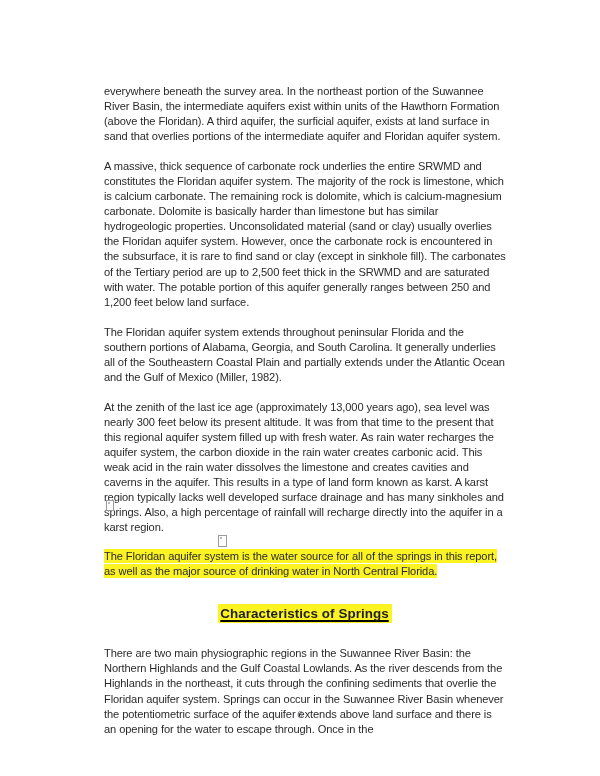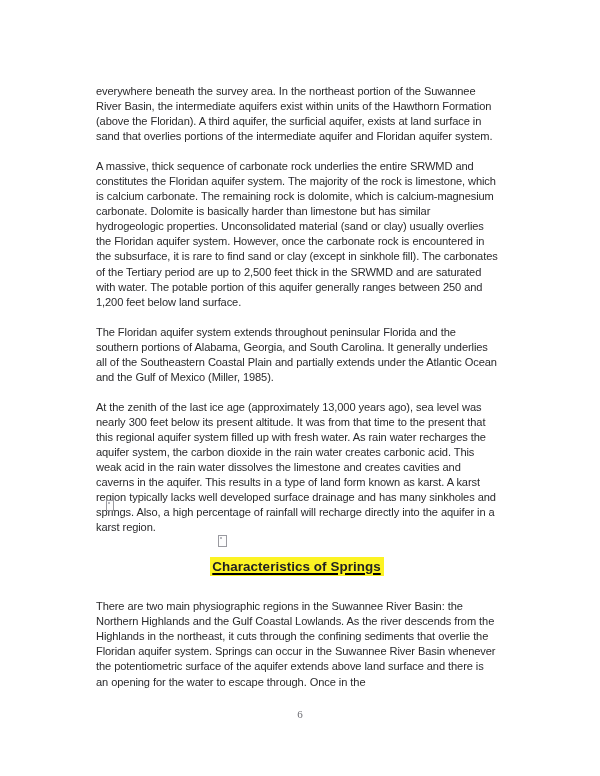--- a/index.html
+++ b/index.html
@@ -16,21 +16,21 @@
 
   #page {
     position: relative;
     width: 600px;
     height: 776px;
     background: #ffffff;
   }
 
   #content {
     position: absolute;
-    left: 96px;
+    left: 104px;
     top: 84px;
     width: 402px;
   }
 
   .para {
     font-size: 11.1px;
     line-height: 15.05px;
     color: #2a2a2c;
     text-align: left;
     margin: 0 0 15px 0;
@@ -113,24 +113,25 @@
 <body>
 
 <div id="page">
 
   <div id="content">
 
     <p class="para">everywhere beneath the survey area.  In the northeast portion of the Suwannee River Basin, the intermediate aquifers exist within units of the Hawthorn Formation (above the Floridan).  A third aquifer, the surficial aquifer, exists at land surface in sand that overlies portions of the intermediate aquifer and Floridan aquifer system.</p>
 
     <p class="para">A massive, thick sequence of carbonate rock underlies the entire SRWMD and constitutes the Floridan aquifer system.  The majority of the rock is limestone, which is calcium carbonate.  The remaining rock is dolomite, which is calcium-magnesium carbonate.  Dolomite is basically harder than limestone but has similar hydrogeologic properties.  Unconsolidated material (sand or clay) usually overlies the Floridan aquifer system.  However, once the carbonate rock is encountered in the subsurface, it is rare to find sand or clay (except in sinkhole fill).  The carbonates of the Tertiary period are up to 2,500 feet thick in the SRWMD and are saturated with water.  The potable portion of this aquifer generally ranges between 250 and 1,200 feet below land surface.</p>
 
-    <p class="para">The Floridan aquifer system extends throughout peninsular Florida and the southern portions of Alabama, Georgia, and South Carolina.  It generally underlies all of the Southeastern Coastal Plain and partially extends under the Atlantic Ocean and the Gulf of Mexico (Miller, 1985).</p>
+    <p class="para">The Floridan aquifer system extends throughout peninsular Florida and the southern portions of Alabama, Georgia, and South Carolina.  It generally underlies all of the Southeastern Coastal Plain and partially extends under the Atlantic Ocean and the Gulf of Mexico (Miller, 1982).</p>
 
     <p class="para tight">At the zenith of the last ice age (approximately 13,000 years ago), sea level was nearly 300 feet below its present altitude.  It was from that time to the present that this regional aquifer system filled up with fresh water.  As rain water recharges the aquifer system, the carbon dioxide in the rain water creates carbonic acid.  This weak acid in the rain water dissolves the limestone and creates cavities and caverns in the aquifer.  This results in a type of land form known as karst.  A karst region typically lacks well developed surface drainage and has many sinkholes and springs.  Also, a high percentage of rainfall will recharge directly into the aquifer in a karst region.</p>
 
+    <p class="para highlight"><span class="hl">The Floridan aquifer system is the water source for all of the springs in this report, as well as the major source of drinking water in North Central Florida.</span></p>
 
     <h2 class="heading"><span class="hl">Characteristics of Springs</span></h2>
 
     <p class="para">There are two main physiographic regions in the Suwannee River Basin:  the Northern Highlands and the Gulf Coastal Lowlands.  As the river descends from the Highlands in the northeast, it cuts through the confining sediments that overlie the Floridan aquifer system. Springs can occur in the Suwannee River Basin whenever the potentiometric surface of the aquifer extends above land surface and there is an opening for the water to escape through.  Once in the</p>
 
   </div>
 
   <div class="artifact" id="artifact-body"></div>
   <div class="artifact" id="artifact-heading"></div>
 

